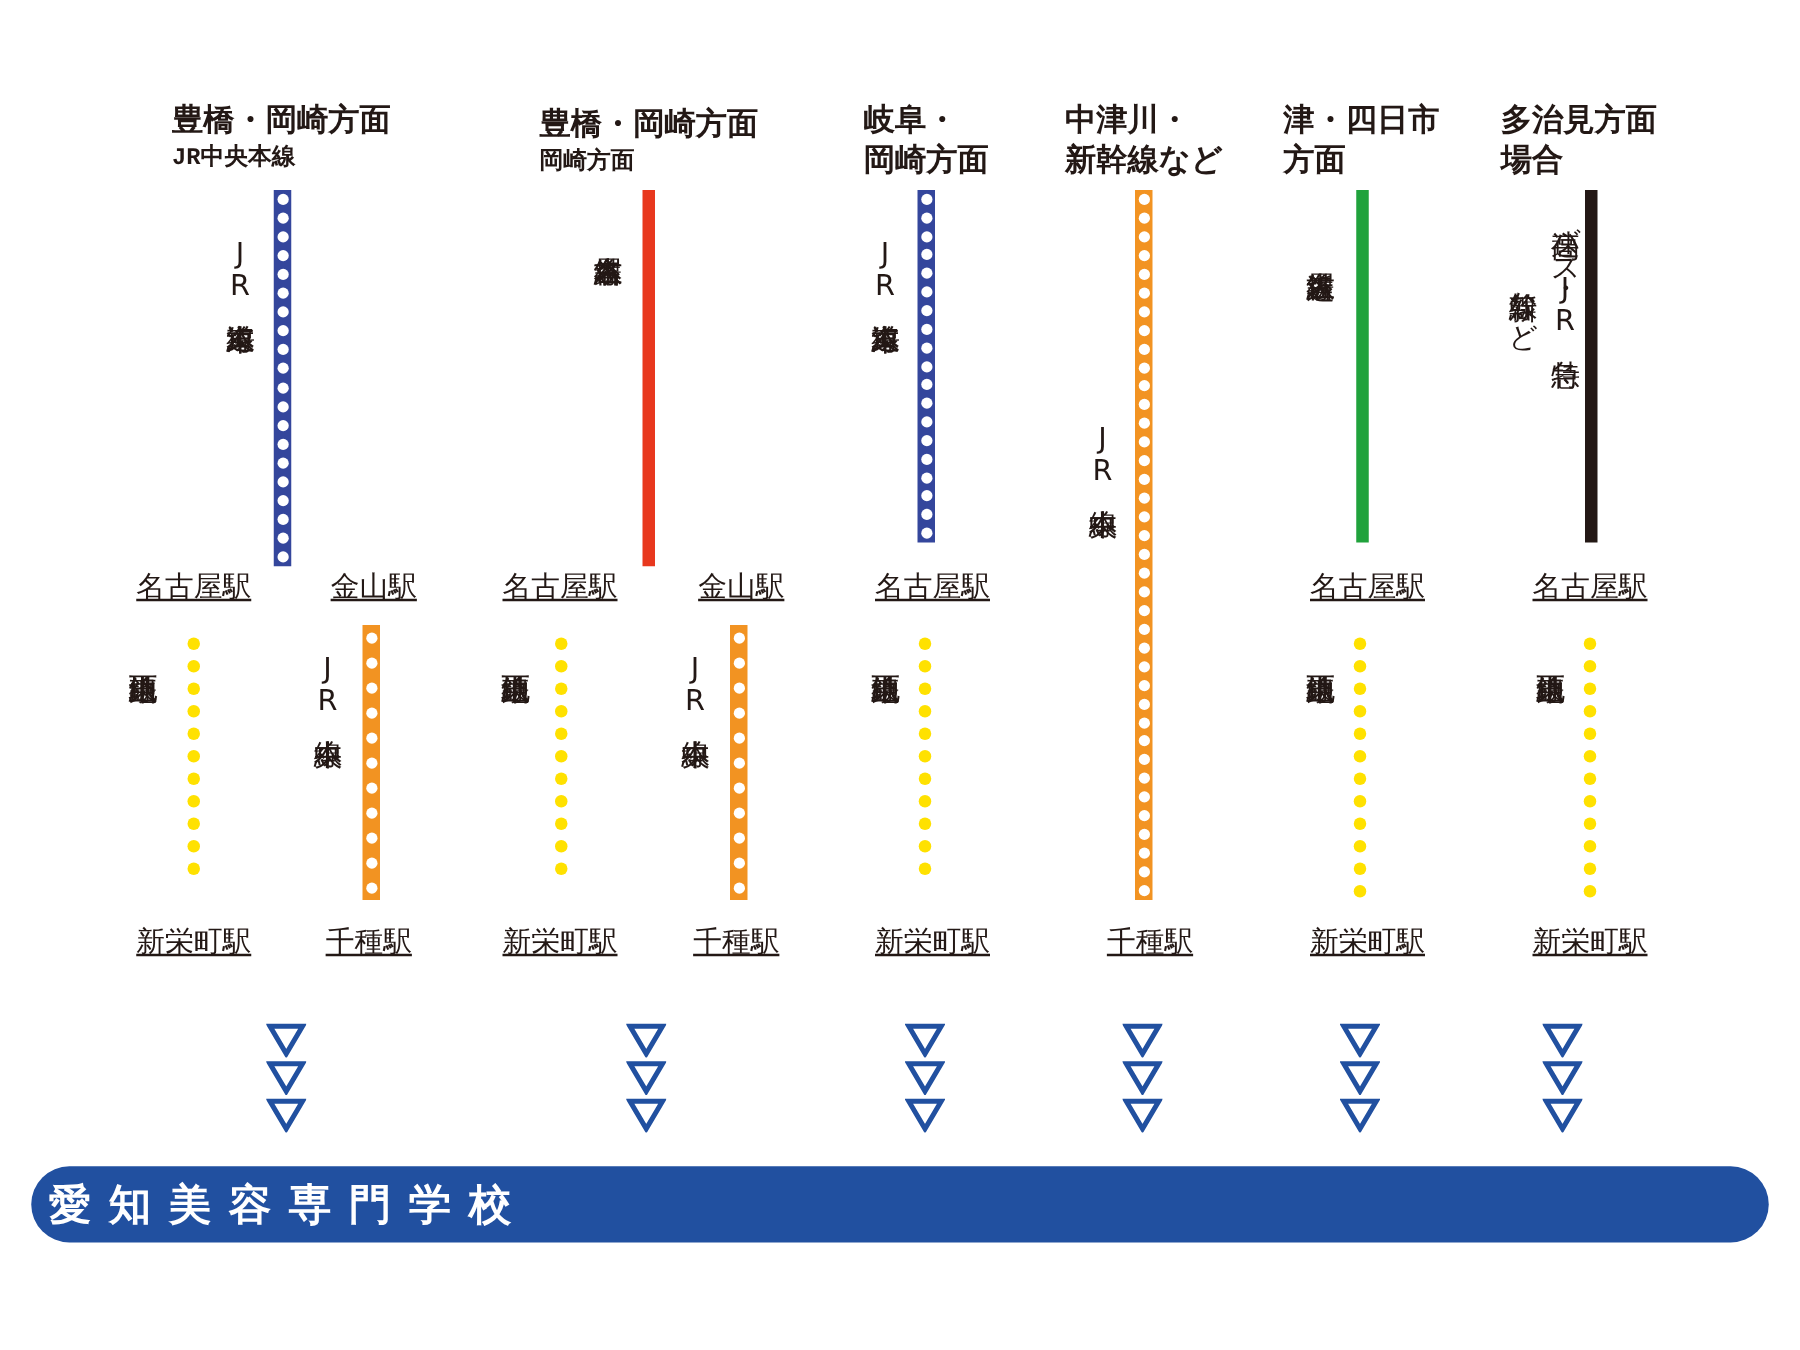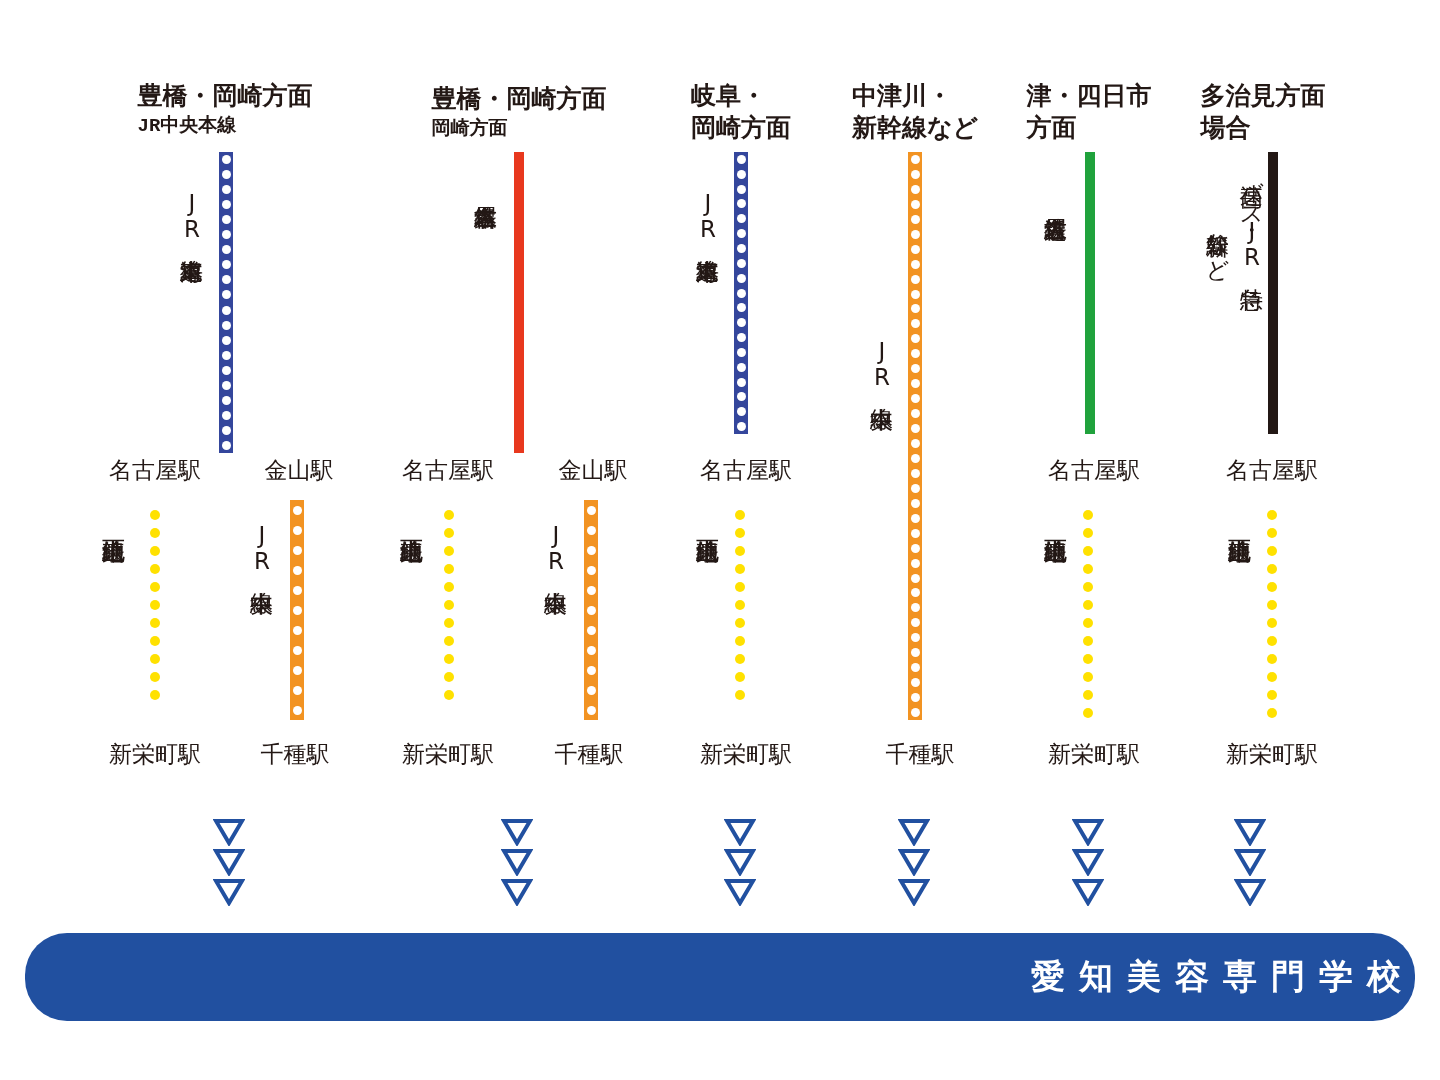--- a/index.html
+++ b/index.html
@@ -1,28 +1,28 @@
 <!DOCTYPE html>
 <html><head>
 <meta charset="utf-8">
 <style>
   html, body { margin: 0; padding: 0; background: #ffffff; }
   body { width: 1440px; height: 1080px; position: relative; overflow: hidden;
          font-family: "DejaVu Sans", sans-serif; color: #231815; }
   .head { position: absolute; font-weight: bold; font-size: 25px; line-height: 32px; white-space: nowrap; transform: translateX(-50%); font-family: Liberation Mono, monospace; }
   .head .sub { font-size: 19px; line-height: 24px; display: block; }
-  .station { position: absolute; font-size: 23px; line-height: 28px; white-space: nowrap; transform: translateX(-50%); }
+  .station { position: absolute; font-size: 23px; line-height: 28px; white-space: nowrap; transform: translateX(-50%); text-decoration: underline; }
   .vtext { position: absolute; writing-mode: vertical-rl; text-orientation: upright; font-size: 23px; line-height: 28px; letter-spacing: 0; white-space: nowrap; }
   .line { position: absolute; width: 14px; }
   .solid { width: 10px; }
   .dots-track { position: absolute; display: flex; flex-direction: column; align-items: center; }
   .ydot { width: 10px; height: 10px; border-radius: 50%; background: #ffe100; margin: 4px 0; }
   .arrows { position: absolute; transform: translateX(-50%); display: flex; flex-direction: column; align-items: center; }
   .arrows svg { display: block; margin-bottom: 2px; }
-  .banner { position: absolute; left: 25px; top: 933px; width: 1390px; height: 88px; border-radius: 42px; background: #2150a0; display: flex; align-items: center; justify-content: flex-end; }
+  .banner { position: absolute; left: 25px; top: 933px; width: 1390px; height: 61px; border-radius: 42px; background: #2150a0; display: flex; align-items: center; justify-content: flex-start; }
   .banner span { color: #fff; font-weight: bold; font-size: 34px; letter-spacing: 14px; padding-left: 14px; }
 </style>
 </head>
 <body>
 
 <div class="head" style="left:225px; top:82px;">
   <span>豊橋・岡崎方面</span>
   <span class="sub">JR中央本線</span>
 </div>
 <div class="head" style="left:519px; top:85px;">

